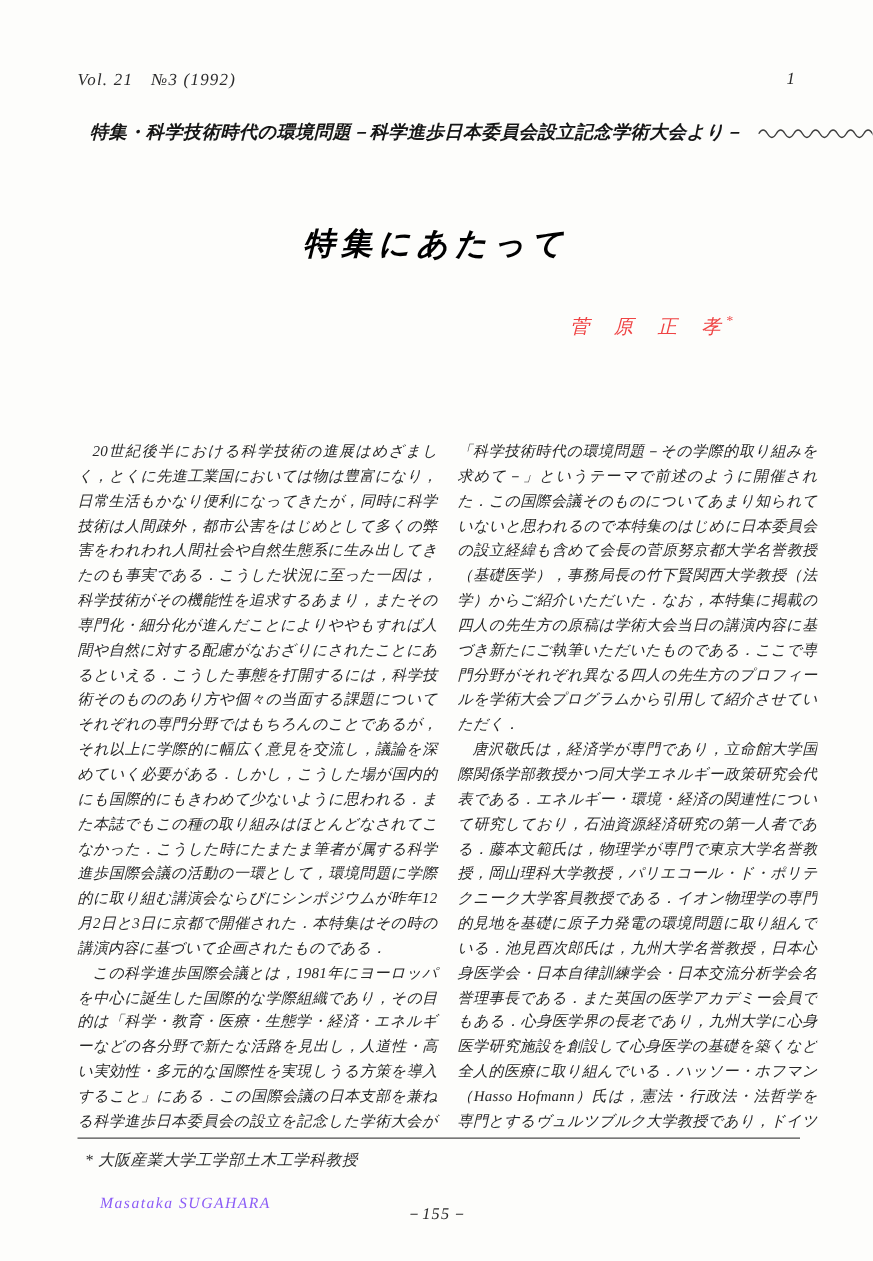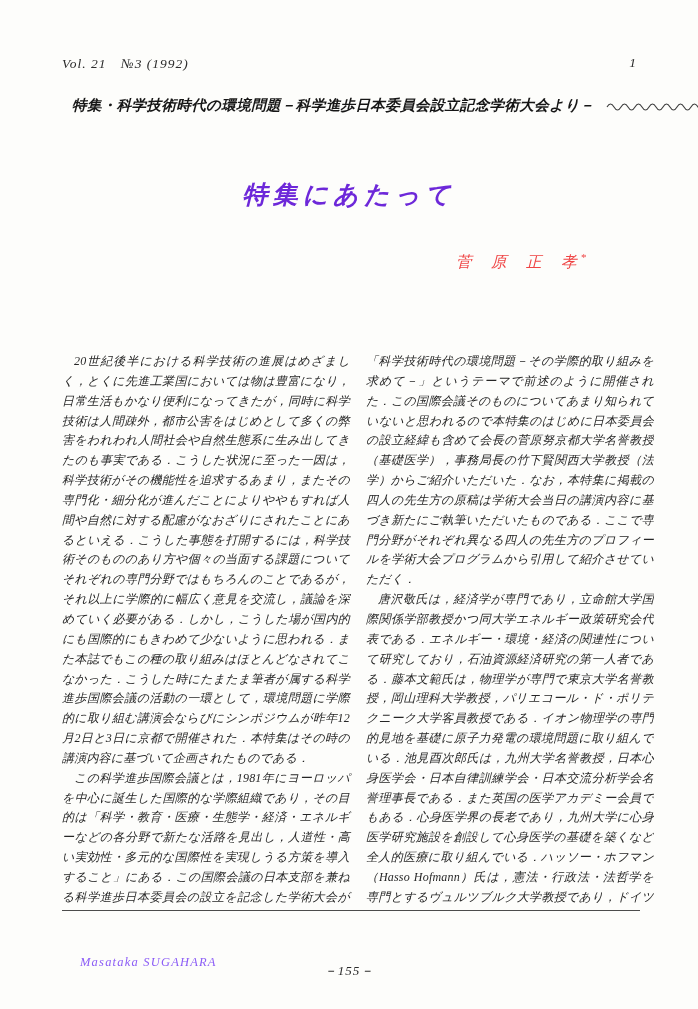--- a/index.html
+++ b/index.html
@@ -31,21 +31,21 @@
   .feature-heading-text {
     font-family: "Liberation Sans", "DejaVu Sans", sans-serif;
     font-weight: bold; font-size: 14.5px; letter-spacing: 0.4px;
     color: #161616;
   }
   .wavy { margin-left: 10px; flex: 0 0 auto; }
   .article-title {
     position: absolute; top: 178px; left: 0; width: 100%;
     text-align: center;
     font-size: 25px; font-weight: 600; letter-spacing: 5px;
-    color: #6d28d9;
+    color: #000000;
   }
   .author-line {
     position: absolute; top: 251px; right: 110px;
     font-size: 15.5px; letter-spacing: 2px; color: #ef4444;
   }
   .author-line sup { font-size: 11px; margin-left: 2px; }
   .body-columns {
     position: absolute; top: 328px; left: 62px;
     width: 592px; height: 558px;
     column-count: 2; column-gap: 16px; column-fill: auto;
@@ -97,17 +97,18 @@
     <span>菅　原　正　孝</span><sup>*</sup>
   </div>
 
   <div class="body-columns">
     <p>20世紀後半における科学技術の進展はめざましく，とくに先進工業国においては物は豊富になり，日常生活もかなり便利になってきたが，同時に科学技術は人間疎外，都市公害をはじめとして多くの弊害をわれわれ人間社会や自然生態系に生み出してきたのも事実である．こうした状況に至った一因は，科学技術がその機能性を追求するあまり，またその専門化・細分化が進んだことによりややもすれば人間や自然に対する配慮がなおざりにされたことにあるといえる．こうした事態を打開するには，科学技術そのもののあり方や個々の当面する課題についてそれぞれの専門分野ではもちろんのことであるが，それ以上に学際的に幅広く意見を交流し，議論を深めていく必要がある．しかし，こうした場が国内的にも国際的にもきわめて少ないように思われる．また本誌でもこの種の取り組みはほとんどなされてこなかった．こうした時にたまたま筆者が属する科学進歩国際会議の活動の一環として，環境問題に学際的に取り組む講演会ならびにシンポジウムが昨年12月2日と3日に京都で開催された．本特集はその時の講演内容に基づいて企画されたものである．</p>
     <p>この科学進歩国際会議とは，1981年にヨーロッパを中心に誕生した国際的な学際組織であり，その目的は「科学・教育・医療・生態学・経済・エネルギーなどの各分野で新たな活路を見出し，人道性・高い実効性・多元的な国際性を実現しうる方策を導入すること」にある．この国際会議の日本支部を兼ねる科学進歩日本委員会の設立を記念した学術大会が「科学技術時代の環境問題－その学際的取り組みを求めて－」というテーマで前述のように開催された．この国際会議そのものについてあまり知られていないと思われるので本特集のはじめに日本委員会の設立経緯も含めて会長の菅原努京都大学名誉教授（基礎医学），事務局長の竹下賢関西大学教授（法学）からご紹介いただいた．なお，本特集に掲載の四人の先生方の原稿は学術大会当日の講演内容に基づき新たにご執筆いただいたものである．ここで専門分野がそれぞれ異なる四人の先生方のプロフィールを学術大会プログラムから引用して紹介させていただく．</p>
     <p>唐沢敬氏は，経済学が専門であり，立命館大学国際関係学部教授かつ同大学エネルギー政策研究会代表である．エネルギー・環境・経済の関連性について研究しており，石油資源経済研究の第一人者である．藤本文範氏は，物理学が専門で東京大学名誉教授，岡山理科大学教授，パリエコール・ド・ポリテクニーク大学客員教授である．イオン物理学の専門的見地を基礎に原子力発電の環境問題に取り組んでいる．池見酉次郎氏は，九州大学名誉教授，日本心身医学会・日本自律訓練学会・日本交流分析学会名誉理事長である．また英国の医学アカデミー会員でもある．心身医学界の長老であり，九州大学に心身医学研究施設を創設して心身医学の基礎を築くなど全人的医療に取り組んでいる．ハッソー・ホフマン（Hasso Hofmann）氏は，憲法・行政法・法哲学を専門とするヴュルツブルク大学教授であり，ドイツにおける環境法学の第一人者である．法学の分野での環境保護理論を，公害論を越えたより包括的な視点から基礎づけることに努めている．</p>
   </div>
 
   <div class="footnote-rule"></div>
+  <div class="footnote-affiliation">* 大阪産業大学工学部土木工学科教授</div>
   <div class="footnote-romanized">Masataka SUGAHARA</div>
 
   <div class="page-number-bottom">－155－</div>
 
 </div>
 
 </body></html>

